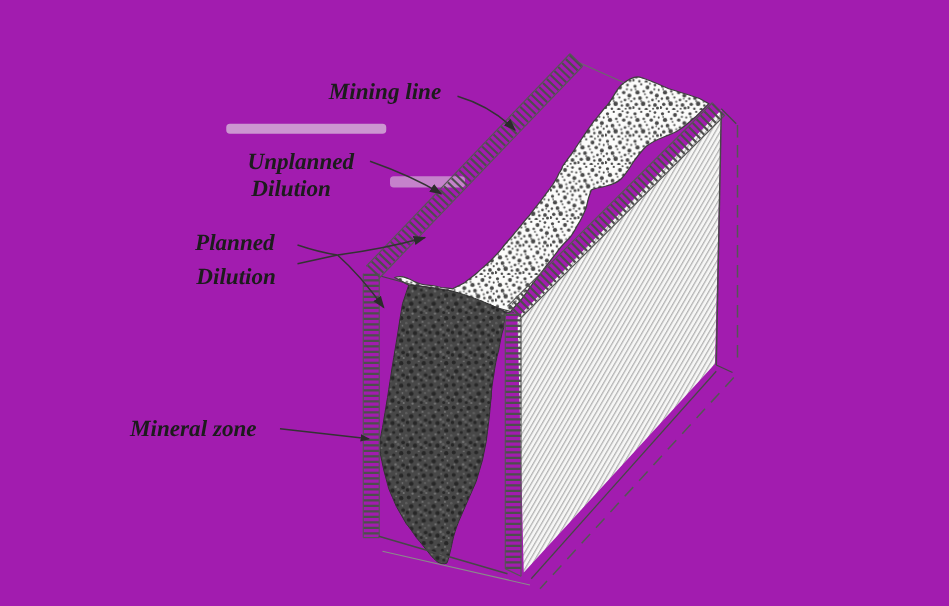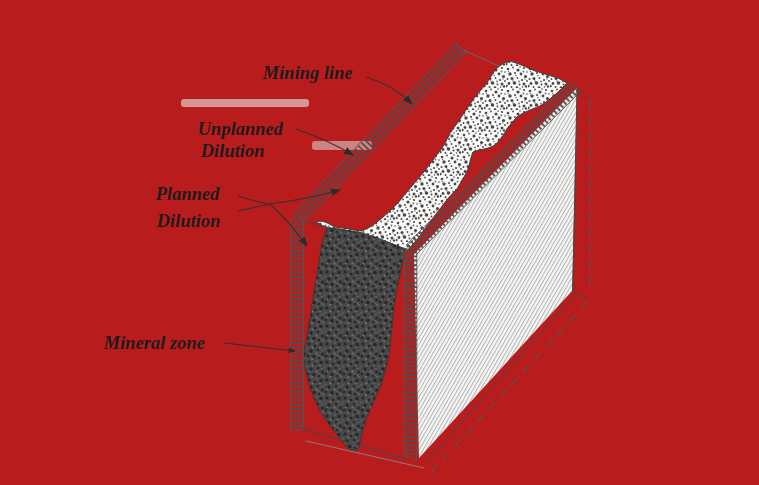--- a/index.html
+++ b/index.html
@@ -1,16 +1,16 @@
 <!DOCTYPE html>
 <html><head>
 <meta charset="utf-8">
 <style>
   html, body { margin: 0; padding: 0; background: #ffffff; }
-  .page { position: relative; width: 759px; height: 485px; background: #b91c1c; overflow: hidden; }
+  .page { position: relative; width: 759px; height: 485px; background: #a21caf; overflow: hidden; }
   svg { display: block; }
   .lbl {
     font-family: "Liberation Serif", "DejaVu Serif", serif;
     font-style: italic;
     font-weight: 700;
     font-size: 18.5px;
     fill: #1c1c1c;
   }
   .leader { stroke: #333333; stroke-width: 1.2; fill: none; }
 </style>

